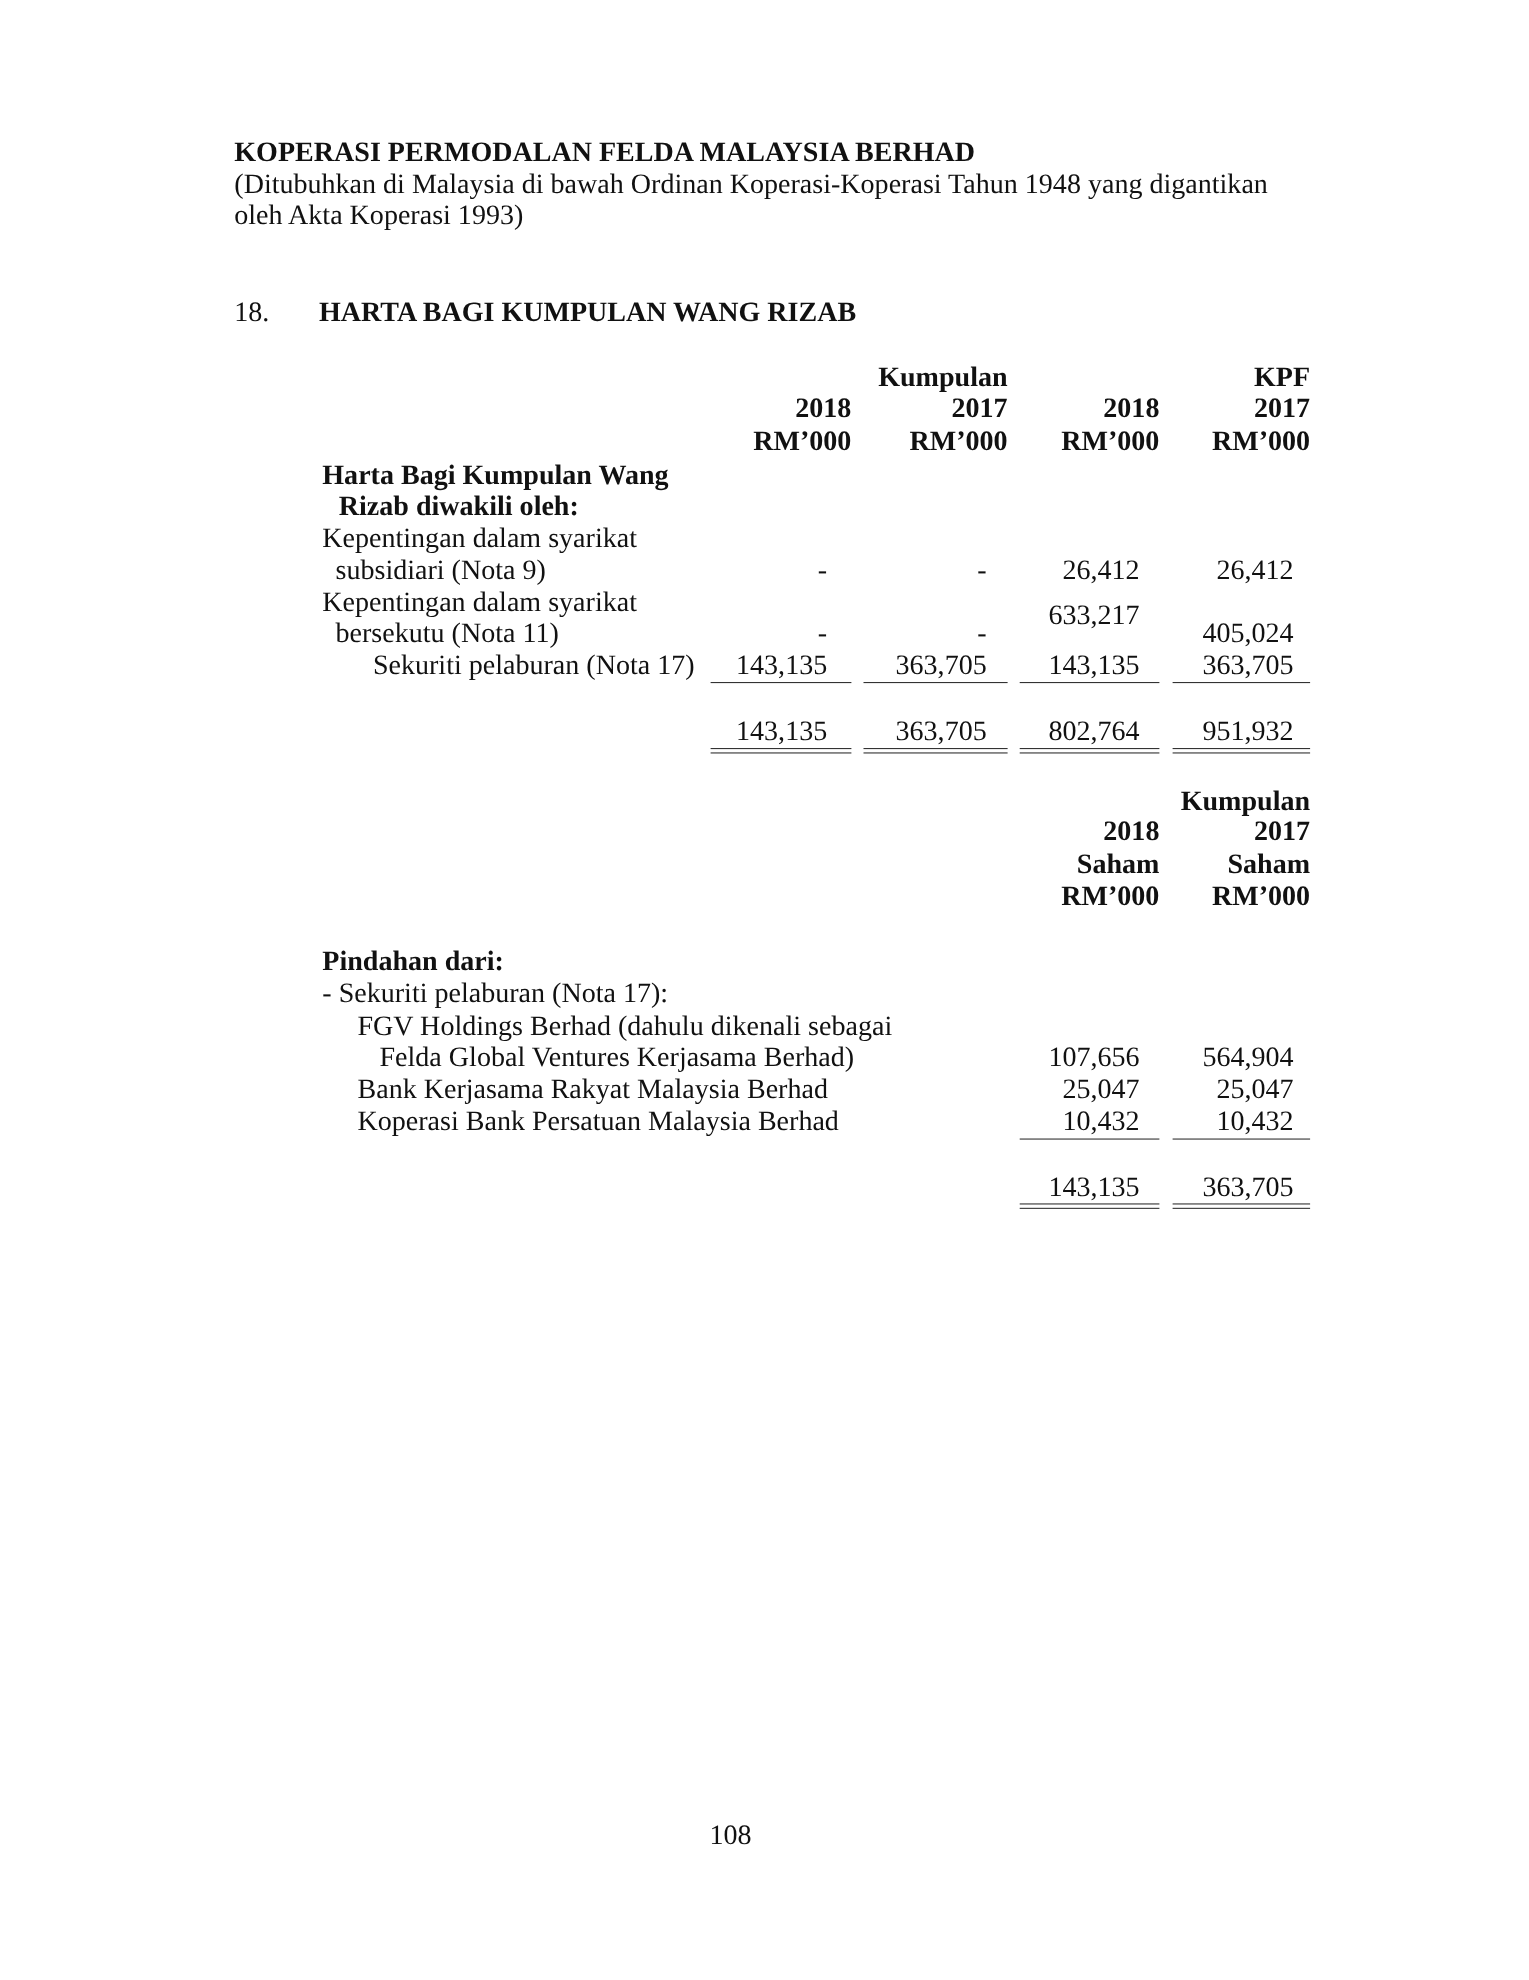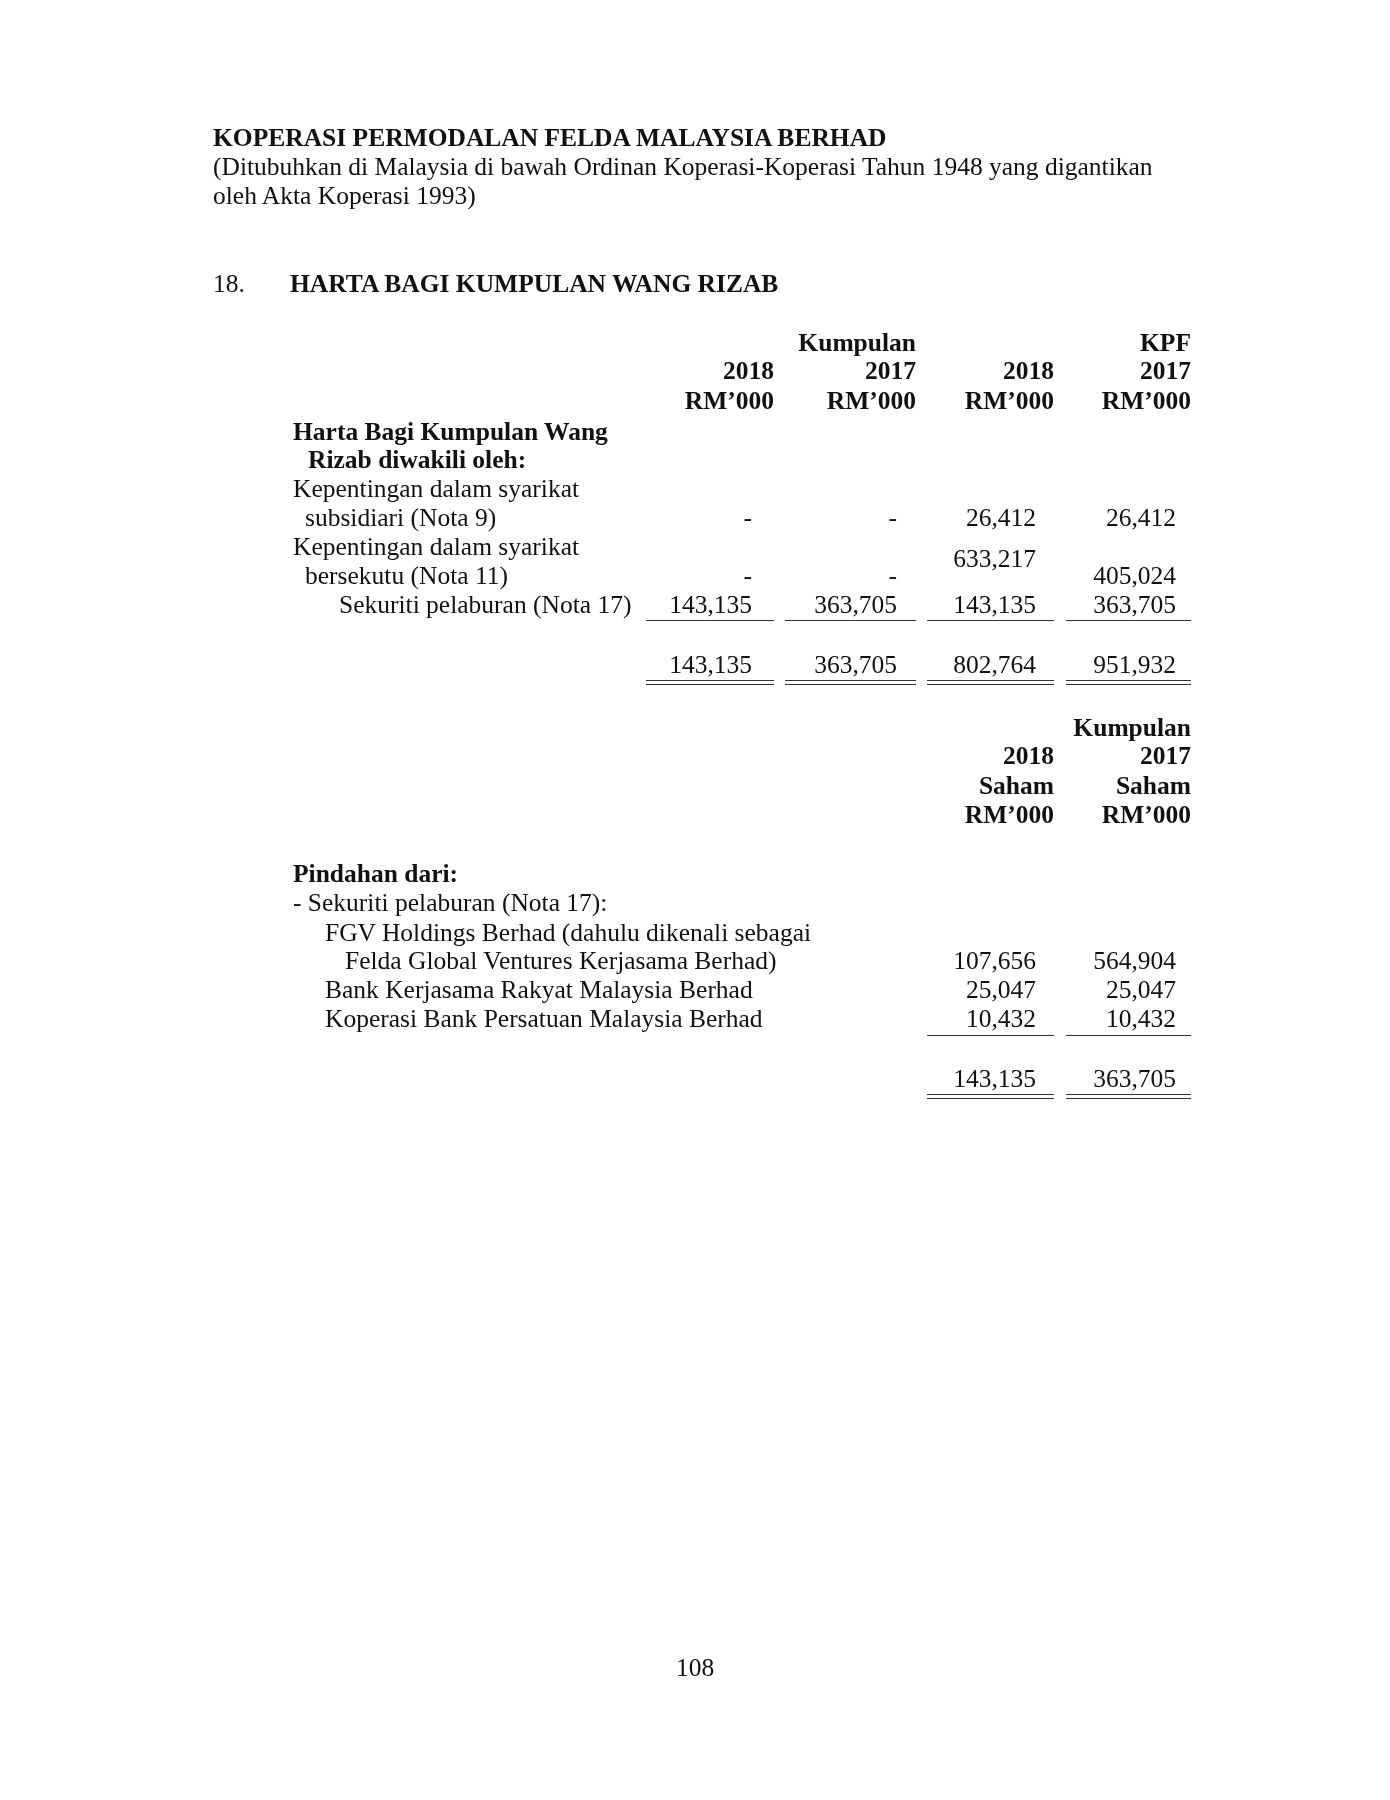--- a/index.html
+++ b/index.html
@@ -130,13 +130,13 @@
 
   <div>
     <div class="num n3" style="top:1064px;">143,135</div>
     <div class="num n4" style="top:1064px;">363,705</div>
   </div>
 
   <div class="dul c3" style="top:1094px;"></div>
   <div class="dul c4" style="top:1094px;"></div>
 </div>
 
-<div class="ln" style="left:645px; width:100px; text-align:center; top:1653px;">108</div>
+<div class="ln" style="left:645px; width:100px; top:1653px;">108</div>
 
 </body></html>

